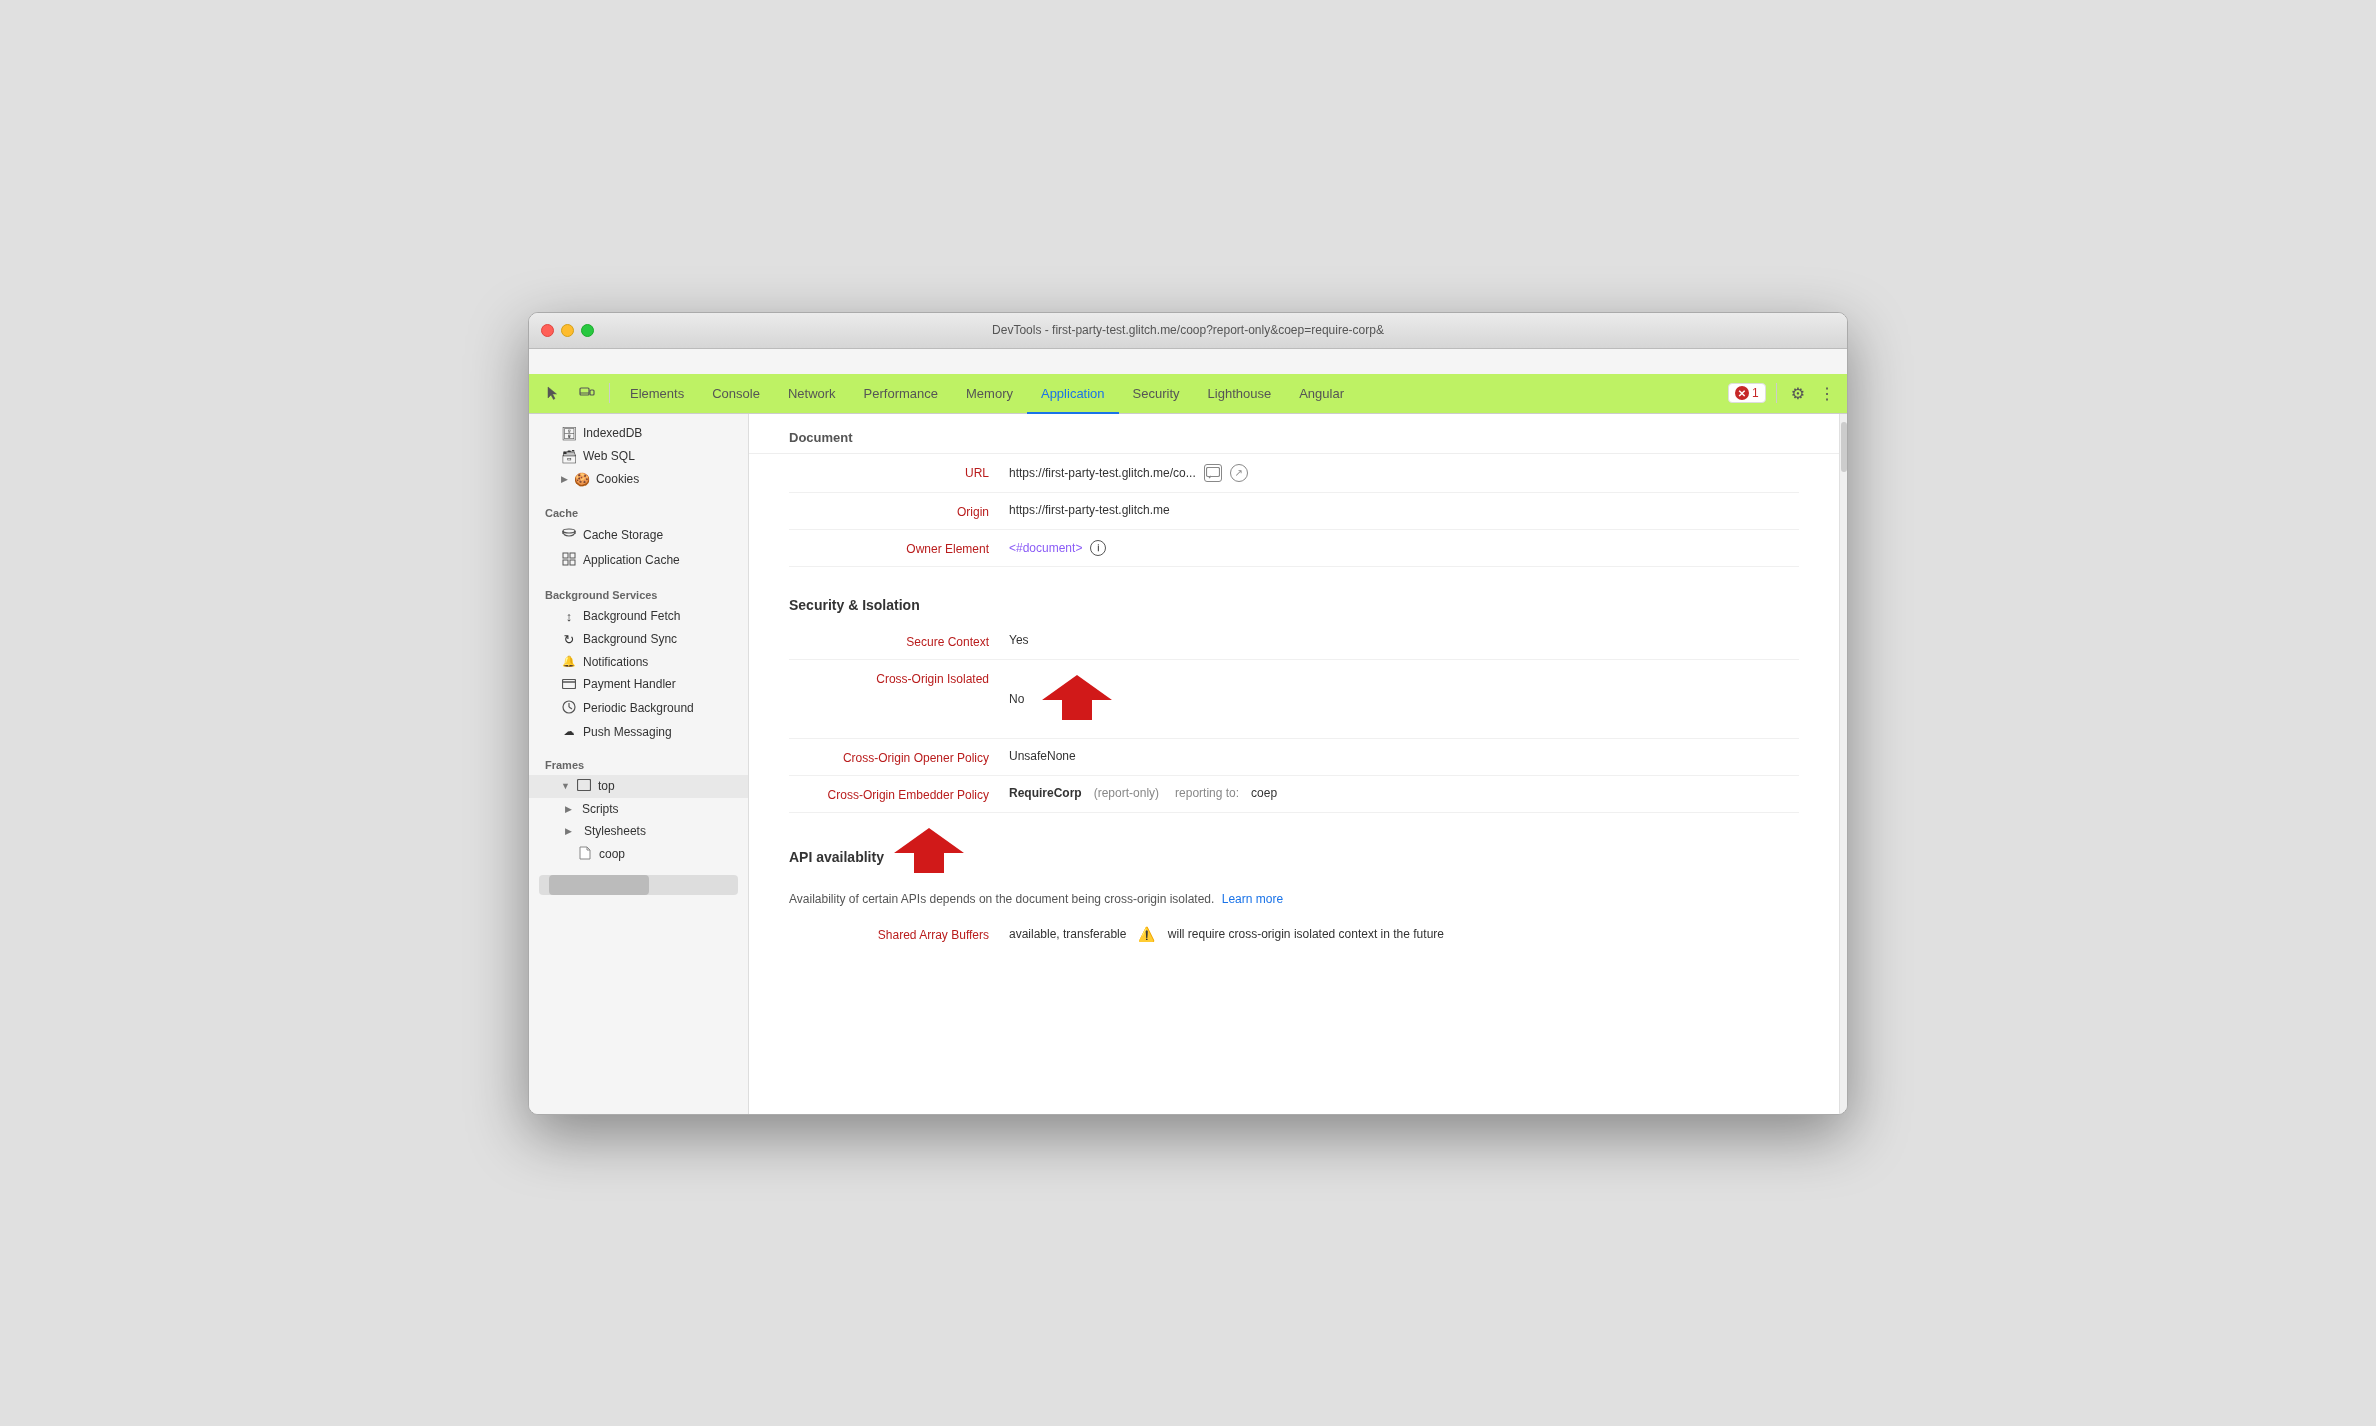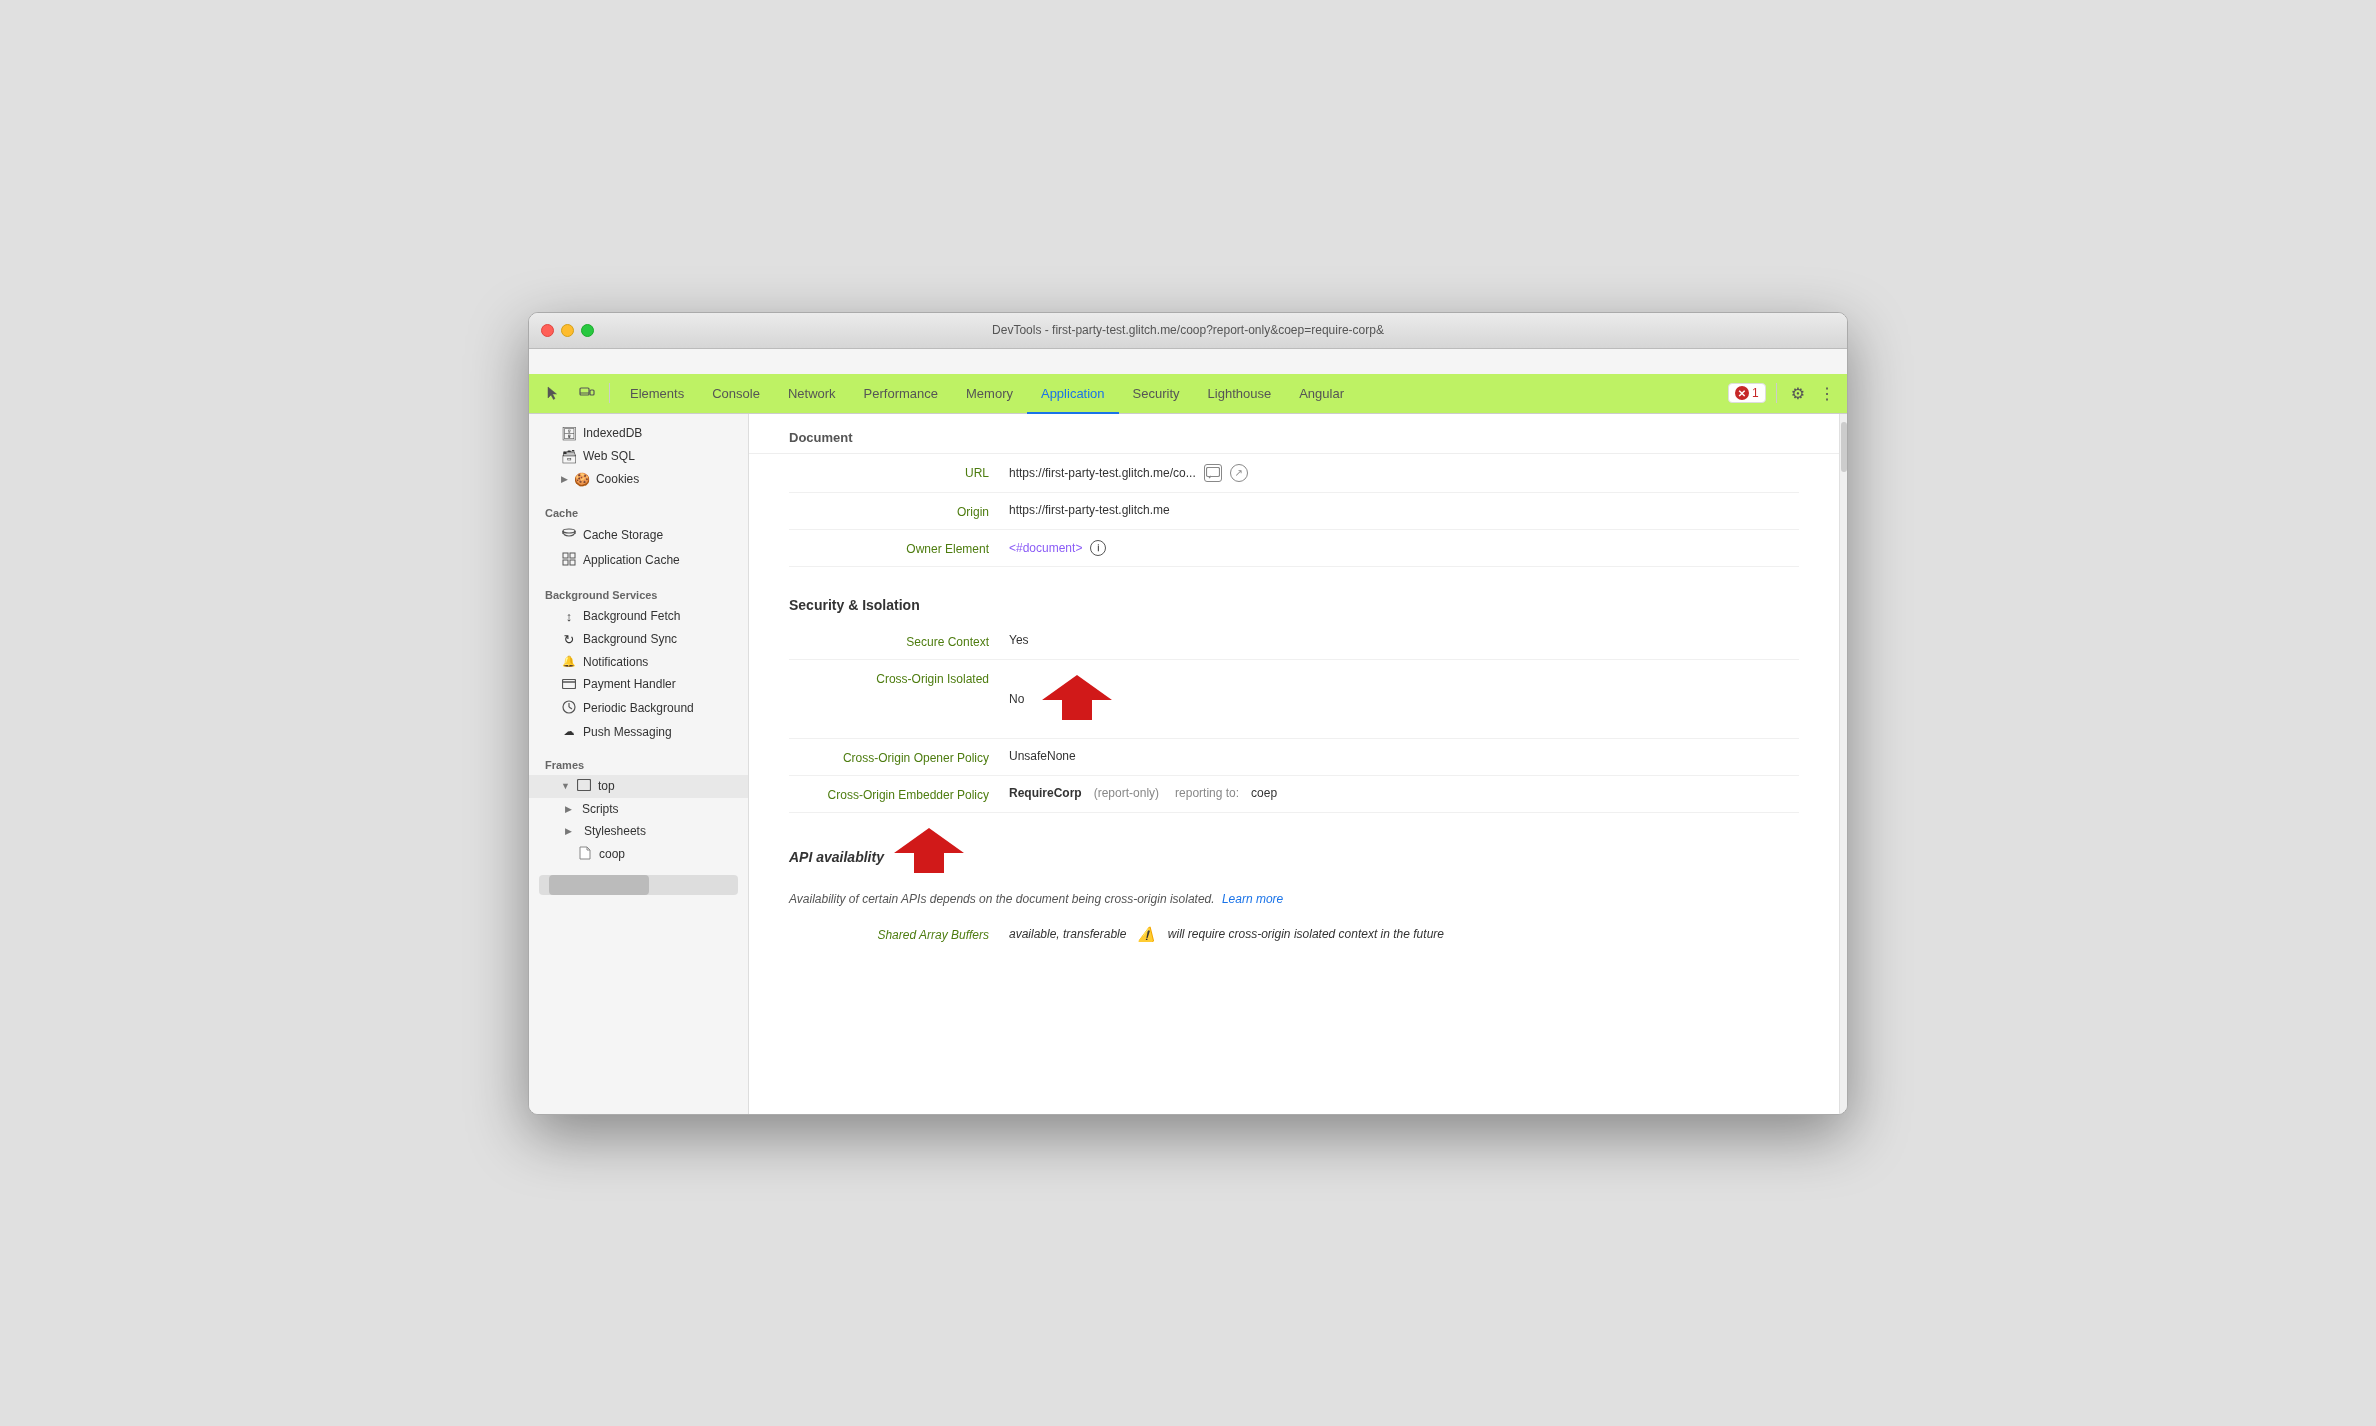--- a/index.html
+++ b/index.html
@@ -198,21 +198,21 @@
       align-items: flex-start;
       padding: 10px 0;
       border-bottom: 1px solid #f0f0f0;
       min-height: 36px;
     }
     .info-label {
       width: 220px;
       min-width: 220px;
       text-align: right;
       font-size: 12px;
-      color: #4d7c0f;
+      color: #b91c1c;
       padding-right: 20px;
       padding-top: 2px;
     }
     .info-value {
       flex: 1;
       font-size: 12px;
       color: #333;
       display: flex;
       align-items: center;
       gap: 8px;
@@ -524,21 +524,21 @@
           <div class="info-value">
             <span class="bold">RequireCorp</span>
             <span class="muted" style="margin-left:4px;">(report-only)</span>
             <span class="muted" style="margin-left:8px;">reporting to:</span>
             <span style="margin-left:4px;">coep</span>
           </div>
         </div>
 
       </div>
 
-      <div style="margin-top:20px; padding-bottom:30px; position:relative;font-style:italic;">
+      <div style="margin-top:20px; padding-bottom:30px; position:relative;">
         <div style="display:flex; align-items:center; padding: 0 40px 10px 40px; position:relative;">
           <span class="section-title" style="padding:0; display:inline;">API availablity</span>
 
           <span style="display:inline-block; margin-left:10px; margin-top:-10px;">
             <svg width="70" height="55" viewBox="0 0 70 55">
               <polygon points="35,5 70,30 50,30 50,50 20,50 20,30 0,30" fill="#cc0000" opacity="0.9"></polygon>
             </svg>
           </span>
         </div>
 

